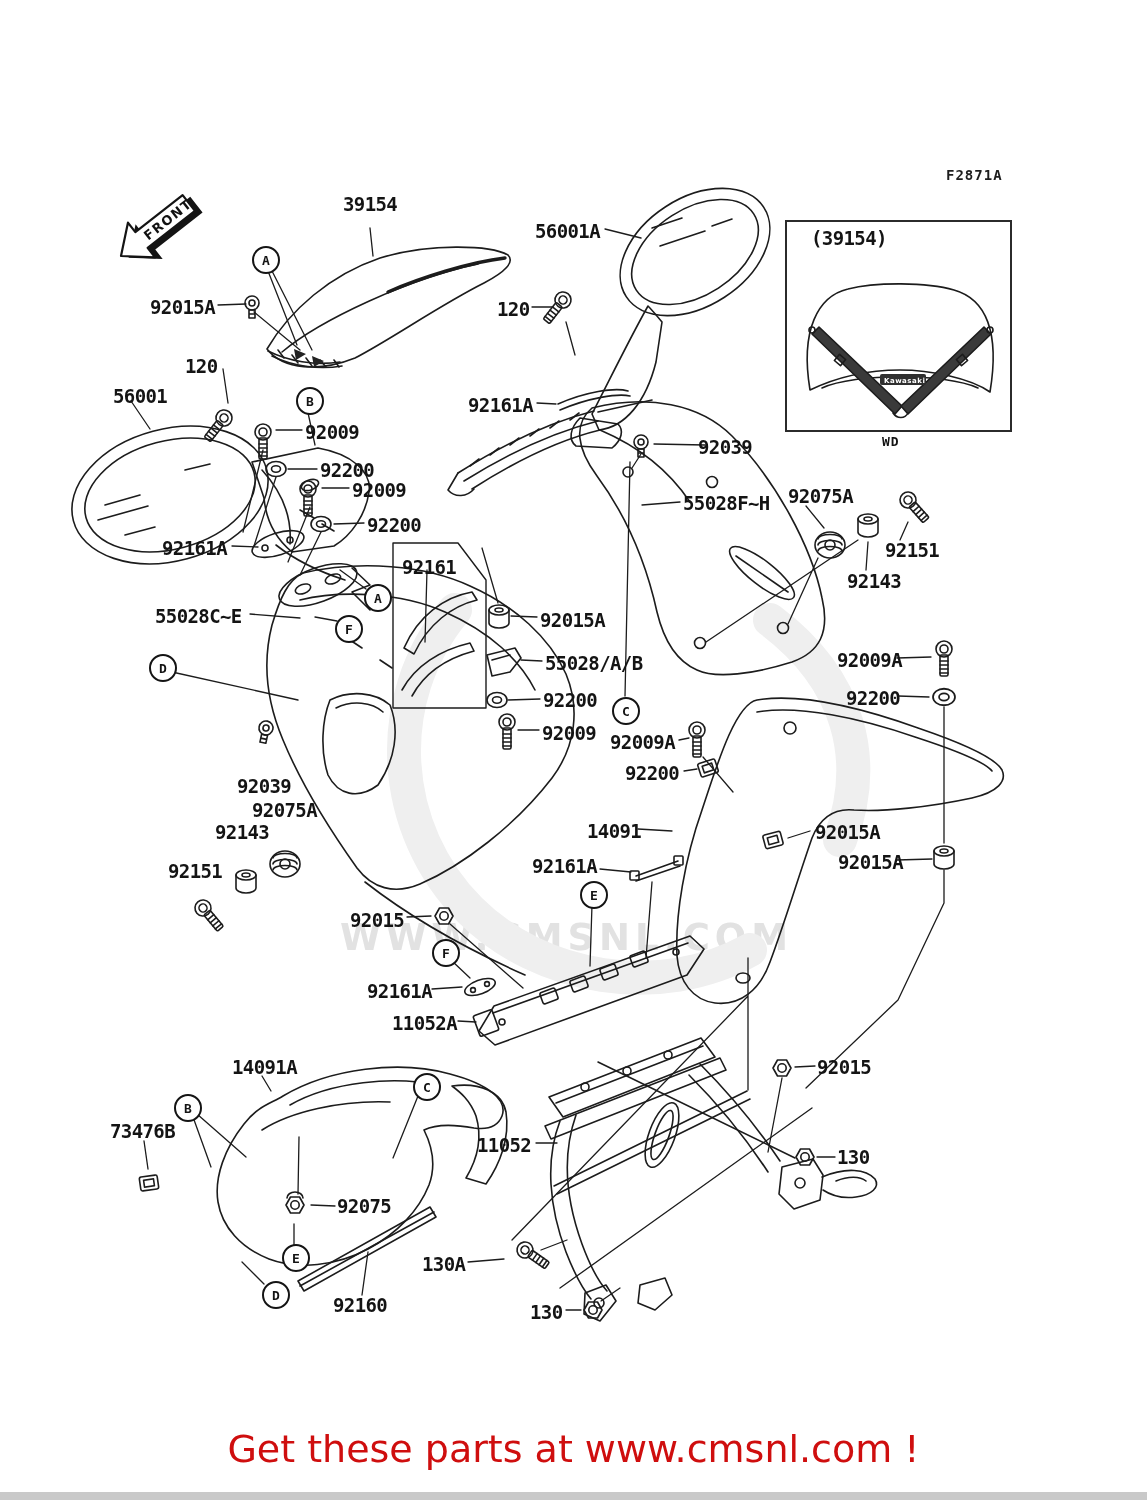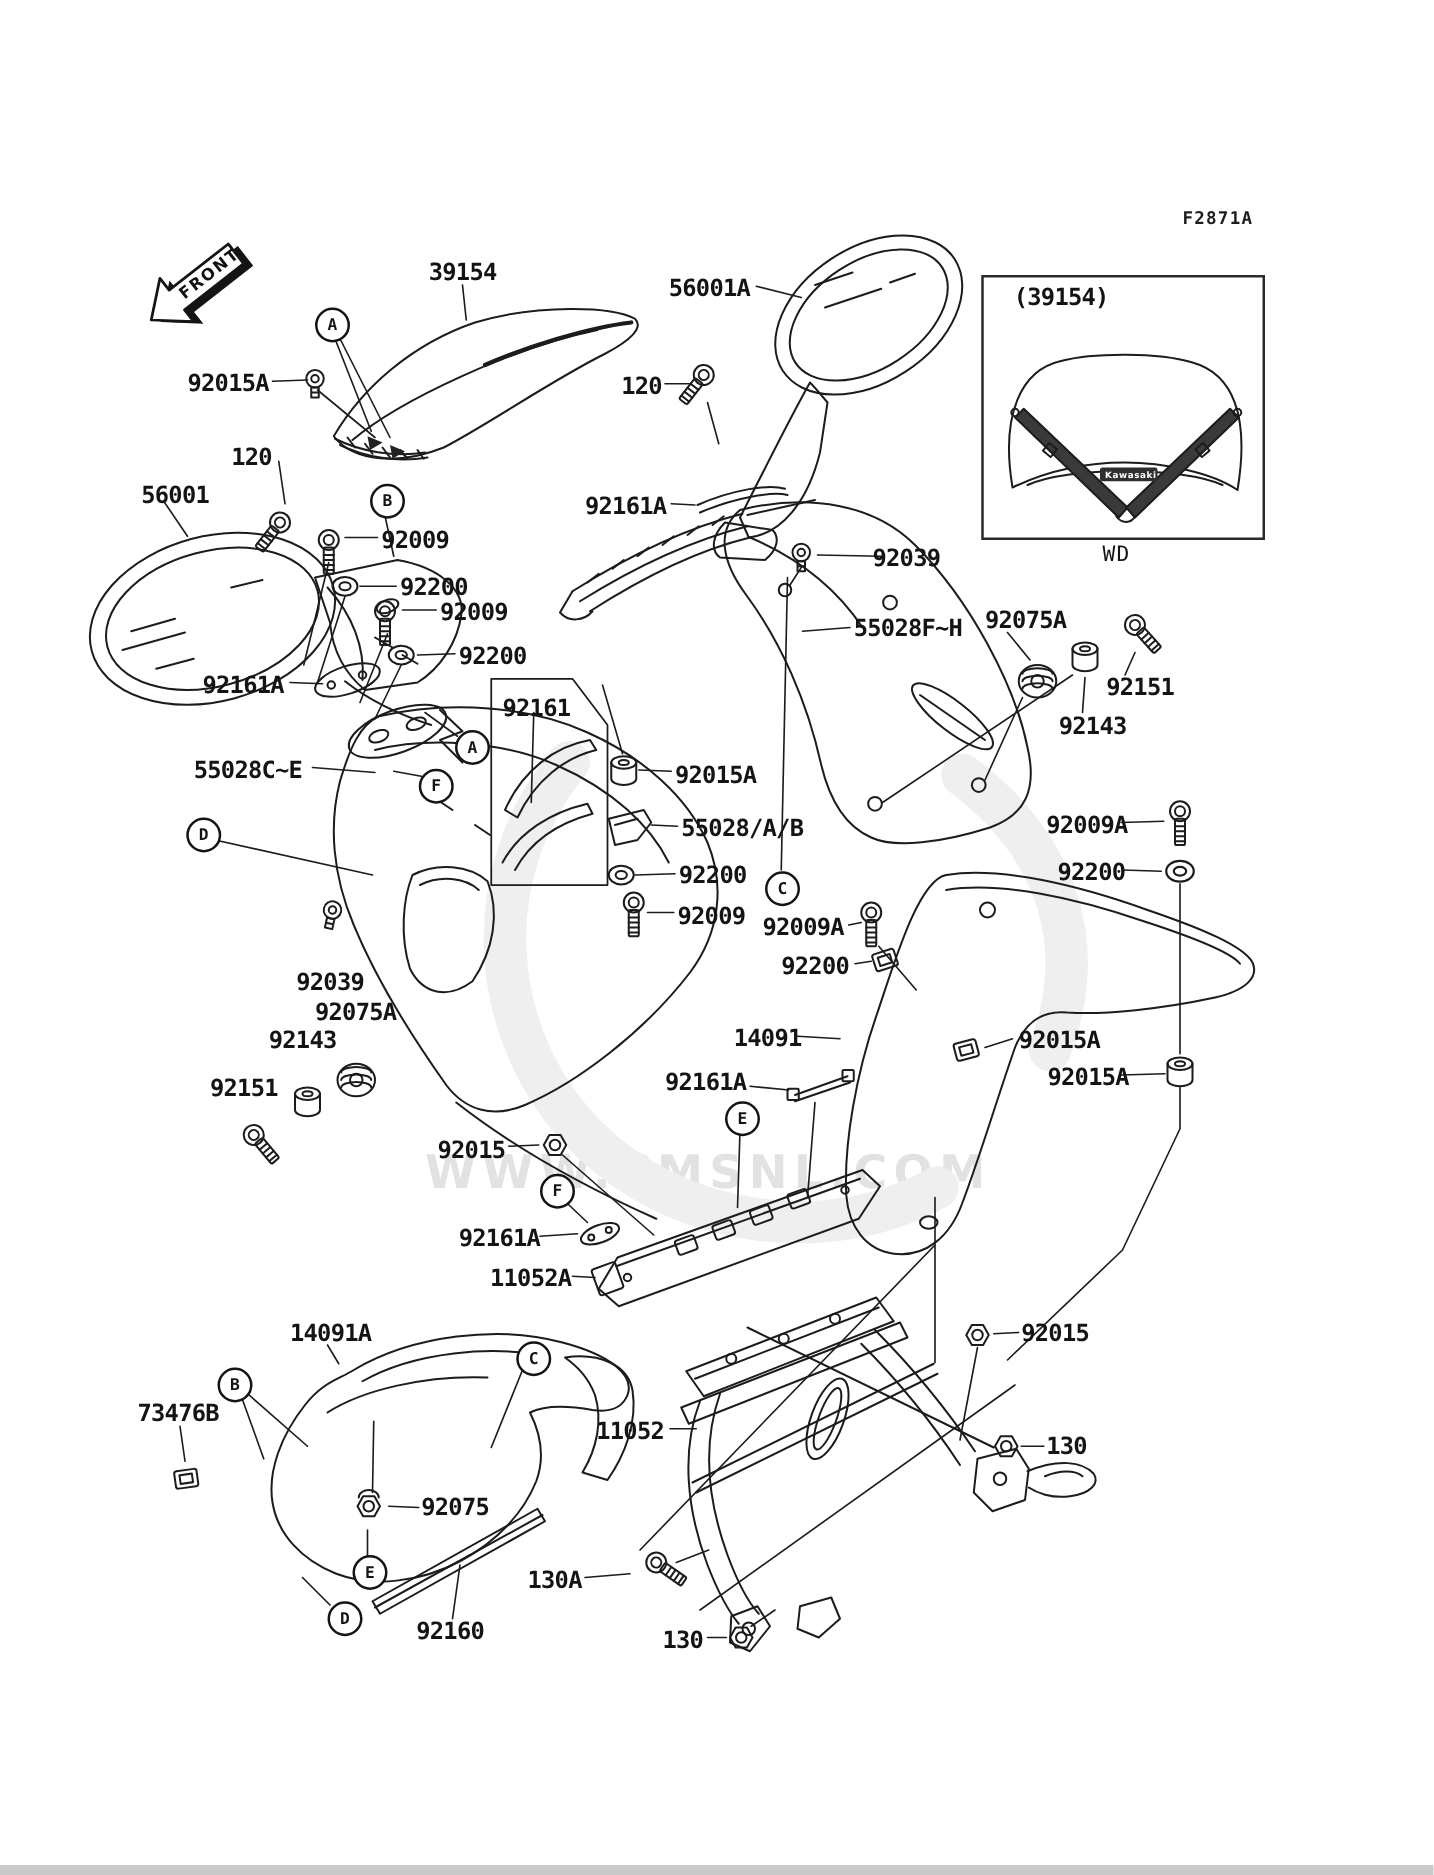--- a/index.html
+++ b/index.html
@@ -9,21 +9,21 @@
   .fig-code{position:absolute;left:946px;top:167px;font-family:"DejaVu Sans Mono",monospace;
             font-weight:bold;font-size:14px;color:#1d1d1d;letter-spacing:1px;}
   .pl{position:absolute;font-family:"DejaVu Sans Mono",monospace;font-weight:bold;font-size:19px;
       color:#141414;white-space:nowrap;letter-spacing:-.6px;line-height:1;}
   .co{position:absolute;width:24px;height:24px;border:2px solid #141414;border-radius:50%;
       background:#fff;display:flex;align-items:center;justify-content:center;
       font-family:"DejaVu Sans Mono",monospace;font-weight:bold;font-size:13px;color:#141414;}
   .inset-box{position:absolute;left:785px;top:220px;width:223px;height:208px;border:2px solid #2b2b2b;}
   .inset-part{position:absolute;left:799px;top:229px;margin-left:12px;}
   .wd{position:absolute;left:882px;top:434px;font-family:"DejaVu Sans Mono",monospace;
-      font-weight:normal;font-size:17px;color:#141414;letter-spacing:1px;}
+      font-weight:bold;font-size:13px;color:#141414;letter-spacing:1px;}
   .front-label{position:absolute;left:136px;top:212px;width:64px;text-align:center;font-size:13px;
       font-weight:bold;color:#111;letter-spacing:1.5px;transform:rotate(-38deg);font-family:"DejaVu Sans",sans-serif;}
   .banner{position:absolute;left:0;top:1427px;width:100%;text-align:center;font-size:38px;
       color:#cf0e0e;font-family:"DejaVu Sans",sans-serif;}
   .bottom-bar{position:absolute;left:0;top:1492px;width:100%;height:8px;background:#c9c9c9;}
   .wm-cms{position:absolute;left:430px;top:590px;font-size:180px;font-weight:bold;font-style:italic;
       color:#f0f0f0;letter-spacing:-10px;line-height:1;}
   .wm-url{position:absolute;left:340px;top:916px;font-size:37px;font-weight:bold;color:#e2e2e2;
       letter-spacing:5px;white-space:nowrap;}
   svg.art{position:absolute;left:0;top:0;}
@@ -396,21 +396,21 @@
     </g>
   </svg>
 
   <div class="fig-code">F2871A</div>
   <div class="front-label">FRONT</div>
 
   <div class="inset-box"></div>
   <div class="pl inset-part">(39154)</div>
   <div class="wd">WD</div>
 
-  <div class="pl" style="left:343px;top:209px">39154</div>
+  <div class="pl" style="left:343px;top:195px">39154</div>
   <div class="pl" style="left:535px;top:222px">56001A</div>
   <div class="pl" style="left:497px;top:300px">120</div>
   <div class="pl" style="left:150px;top:298px">92015A</div>
   <div class="pl" style="left:113px;top:387px">56001</div>
   <div class="pl" style="left:185px;top:357px">120</div>
   <div class="pl" style="left:468px;top:396px">92161A</div>
   <div class="pl" style="left:305px;top:423px">92009</div>
   <div class="pl" style="left:320px;top:461px">92200</div>
   <div class="pl" style="left:352px;top:481px">92009</div>
   <div class="pl" style="left:367px;top:516px">92200</div>
@@ -457,14 +457,15 @@
   <div class="co" style="left:335px;top:615px">F</div>
   <div class="co" style="left:149px;top:654px">D</div>
   <div class="co" style="left:612px;top:697px">C</div>
   <div class="co" style="left:580px;top:881px">E</div>
   <div class="co" style="left:432px;top:939px">F</div>
   <div class="co" style="left:413px;top:1073px">C</div>
   <div class="co" style="left:174px;top:1094px">B</div>
   <div class="co" style="left:282px;top:1244px">E</div>
   <div class="co" style="left:262px;top:1281px">D</div>
 
+  <div class="banner">Get these parts at www.cmsnl.com !</div>
   <div class="bottom-bar"></div>
 </div>
 
 </body></html>

